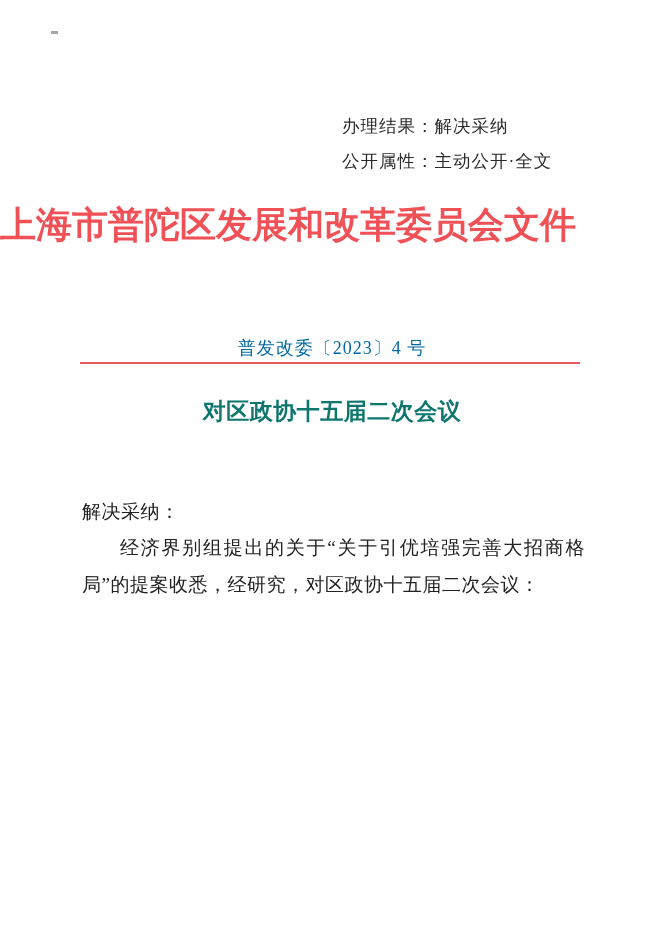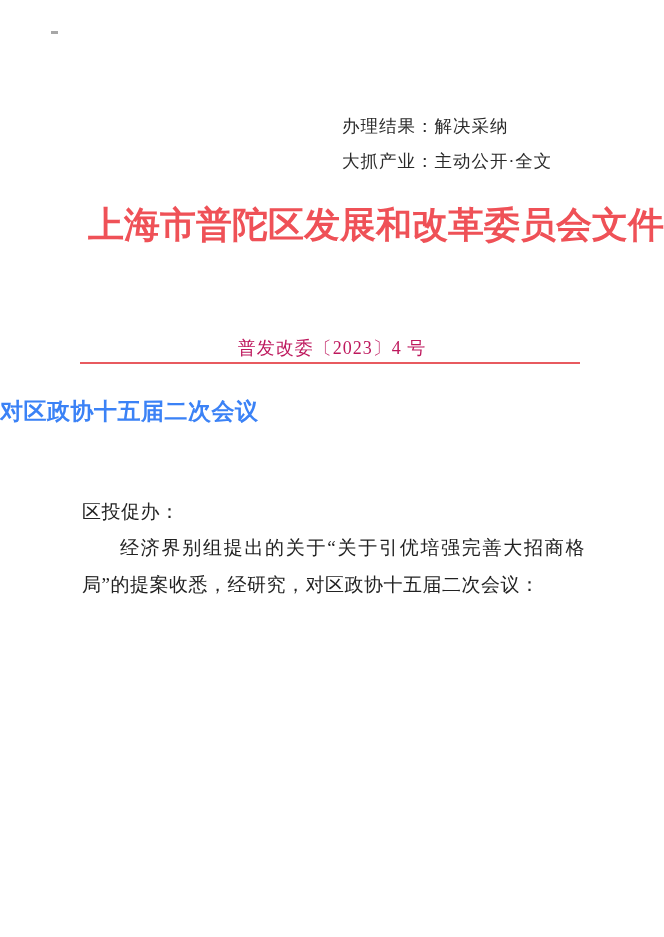--- a/index.html
+++ b/index.html
@@ -35,57 +35,58 @@
     line-height: 35px;
     letter-spacing: 1px;
     color: #2a2a2a;
   }
   
   .agency-header {
     position: absolute;
     left: 0;
     top: 201px;
     width: 664px;
-    text-align: right;
+    text-align: left;
     font-size: 36px;
     font-weight: bold;
     color: #ef5157;
     letter-spacing: 0px;
     font-family: "Liberation Serif", "DejaVu Serif", serif;
   }
   
   .doc-number {
     position: absolute;
     left: 0;
     top: 336px;
     width: 664px;
     text-align: center;
     font-size: 18px;
     letter-spacing: 1px;
-    color: #be185d;
+    color: #0369a1;
   }
   
   .red-rule {
     position: absolute;
     left: 80px;
     top: 362px;
     width: 500px;
     height: 2px;
     background: #e85a5f;
   }
   
   .doc-title {
     position: absolute;
     left: 0;
     top: 394px;
     width: 664px;
+    text-align: center;
     font-size: 23px;
     line-height: 36px;
     font-weight: bold;
-    color: #3b82f6;
+    color: #0f766e;
     letter-spacing: 0.5px;
   }
   
   .body-text {
     position: absolute;
     left: 82px;
     top: 494px;
     width: 503px;
     font-size: 19px;
     line-height: 36.3px;
@@ -122,35 +123,35 @@
 </style>
 </head>
 <body>
 
 <div class="page">
 
   <div class="artifact-topleft"></div>
 
   <div class="meta-block">
     <div>办理结果：解决采纳</div>
-    <div>大抓产业：主动公开·全文</div>
+    <div>公开属性：主动公开·全文</div>
   </div>
 
   <div class="agency-header">上海市普陀区发展和改革委员会文件</div>
 
   <div class="doc-number">普发改委〔2023〕4 号</div>
 
   <div class="red-rule"></div>
 
   <div class="doc-title">
     <div>对区政协十五届二次会议</div>
   </div>
 
   <div class="body-text">
-    <p class="salutation">区投促办：</p>
+    <p class="salutation">解决采纳：</p>
     <p>经济界别组提出的关于“关于引优培强完善大招商格局”的提案收悉，经研究，对区政协十五届二次会议：</p>
   </div>
 
   <div class="page-number">- 1 -</div>
 
   <div class="scan-edge-bottom"></div>
 
 </div>
 
 </body></html>

